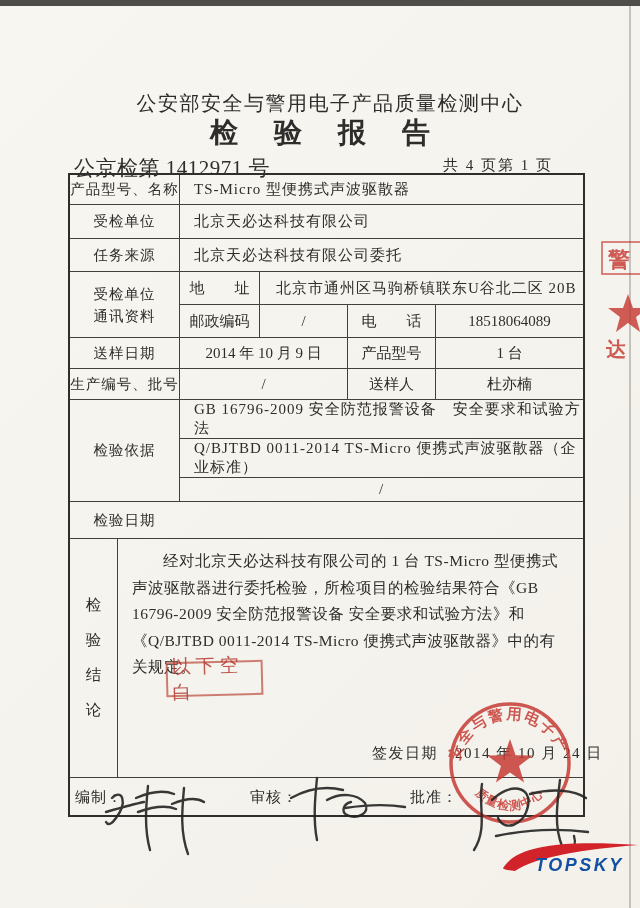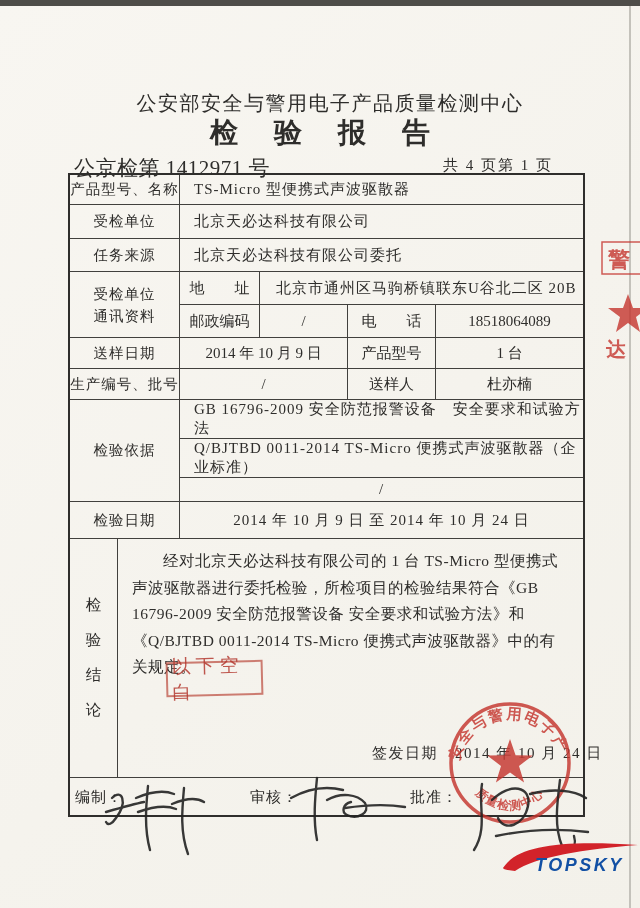--- a/index.html
+++ b/index.html
@@ -148,21 +148,20 @@
           <div class="cell grow c-left">Q/BJTBD 0011-2014 TS-Micro 便携式声波驱散器（企业标准）</div>
         </div>
         <div class="sub-row">
           <div class="cell grow c-center">/</div>
         </div>
       </div>
     </div>
 
     <div class="t-row h37">
       <div class="cell nb lbl">检验日期</div>
-      <div class="cell grow c-center">2014 年 10 月 9 日 至 2014 年 10 月 24 日</div>
     </div>
 
     <div class="t-row h239">
       <div class="cell nb concl-lbl">
         <span>检</span>
         <span>验</span>
         <span>结</span>
         <span>论</span>
       </div>
       <div class="cell concl-body">

